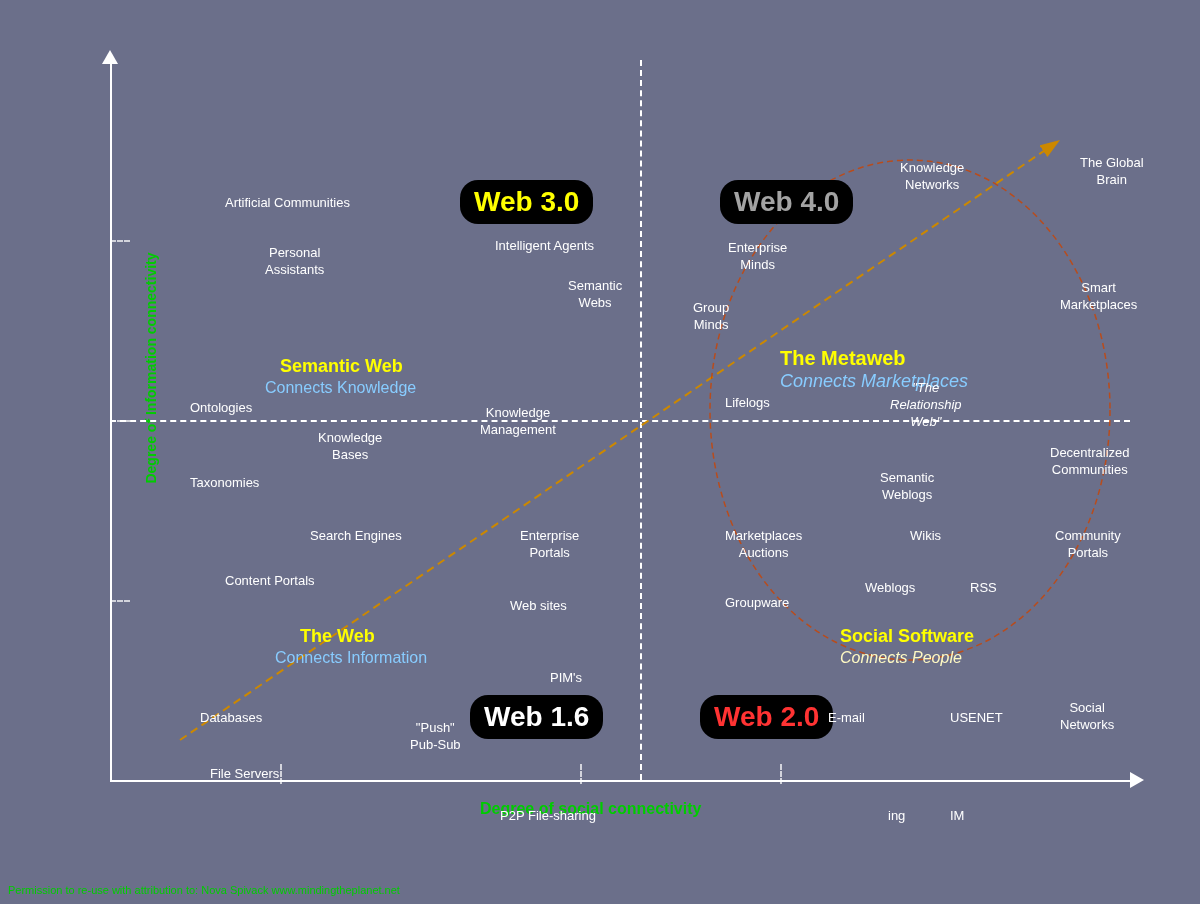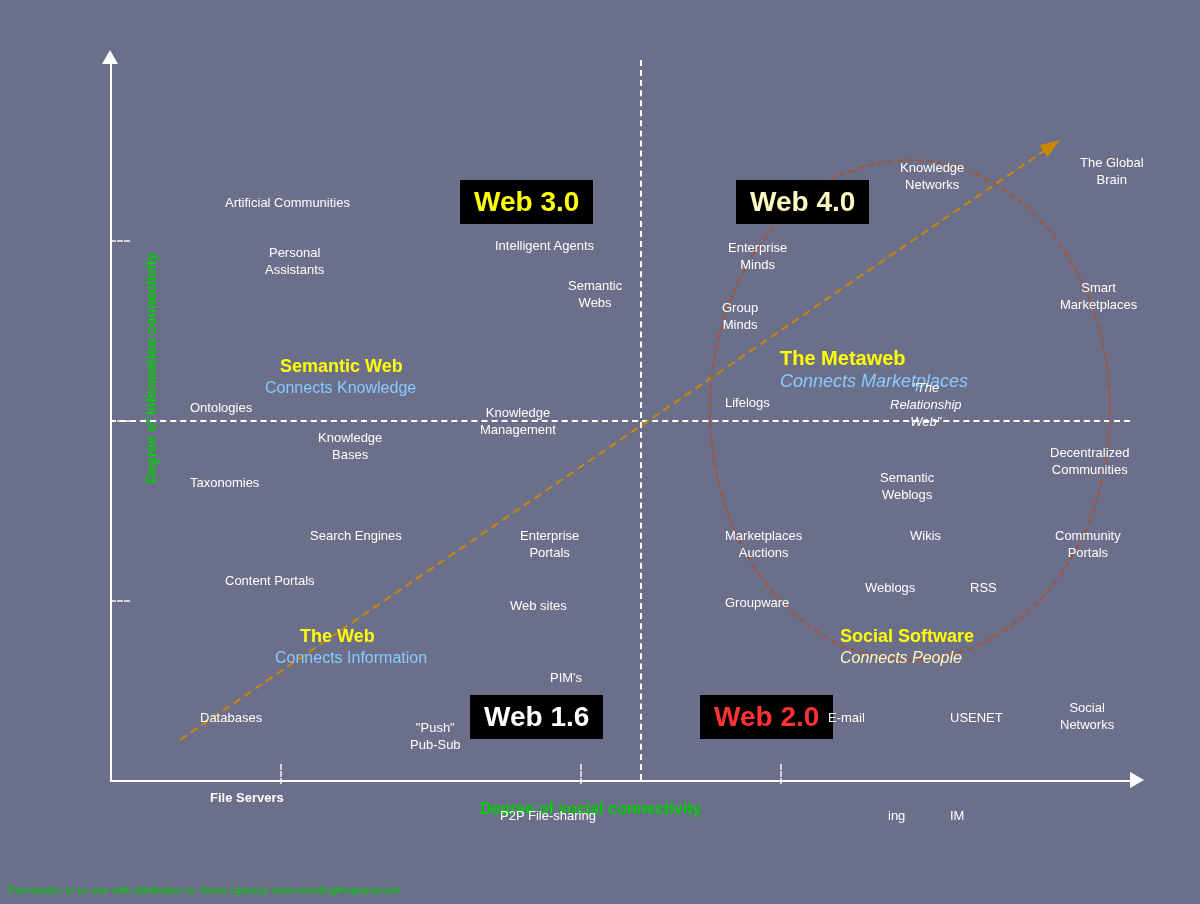--- a/index.html
+++ b/index.html
@@ -106,25 +106,26 @@
 
     
     .web-box {
       position: absolute;
       background: black;
       color: white;
       font-size: 28px;
       font-weight: bold;
       padding: 6px 14px;
       white-space: nowrap;
+      border-radius: 18px;
     }
     .web-box.web1 { color: white; }
     .web-box.web2 { color: #ff3333; }
     .web-box.web3 { color: #ffff00; }
-    .web-box.web4 { color: #fef9c3; margin-left: 16px; }
+    .web-box.web4 { color: #a3a3a3; }
 
     
     .label {
       position: absolute;
       color: white;
       font-size: 13px;
       text-align: center;
       line-height: 1.3;
     }
     .label.yellow { color: #ffff00; font-size: 18px; font-weight: bold; text-align: right; }
@@ -232,21 +233,21 @@
   </div>
   <div class="label" style="left:238px; top:370px; white-space:pre-line;">Knowledge<br>Bases</div>
   <div class="label" style="left:400px; top:345px; white-space:pre-line;">Knowledge<br>Management</div>
   <div class="label" style="left:110px; top:415px;">
     <span>Taxonomies</span>
   </div>
 
   <div class="label" style="left:820px; top:100px; white-space:pre-line;">Knowledge<br>Networks</div>
   <div class="label" style="left:1000px; top:95px; white-space:pre-line;">The Global<br>Brain</div>
   <div class="label" style="left:648px; top:180px; white-space:pre-line;">Enterprise<br>Minds</div>
-  <div class="label" style="left:642px; top:240px; white-space:pre-line;">Group<br>Minds</div>
+  <div class="label" style="left:613px; top:240px; white-space:pre-line;">Group<br>Minds</div>
   <div class="label" style="left:645px; top:335px;">
     <span>Lifelogs</span>
   </div>
   <div class="label" style="left:810px; top:320px; font-style:italic; white-space:pre-line;">"The<br><em>Relationship</em><br>Web"</div>
   <div class="label" style="left:800px; top:410px; white-space:pre-line;">Semantic<br>Weblogs</div>
   <div class="label" style="left:970px; top:385px; white-space:pre-line;">Decentralized<br>Communities</div>
   <div class="label" style="left:980px; top:220px; white-space:pre-line;">Smart<br>Marketplaces</div>
 
   <div class="label" style="left:230px; top:468px;">
     <span>Search Engines</span>
@@ -258,21 +259,21 @@
   <div class="label" style="left:430px; top:538px;">
     <span>Web sites</span>
   </div>
   <div class="label" style="left:470px; top:610px;">
     <span>PIM's</span>
   </div>
   <div class="label" style="left:120px; top:650px;">
     <span>Databases</span>
   </div>
   <div class="label" style="left:330px; top:660px; white-space:pre-line;">"Push"<br>Pub-Sub</div>
-  <div class="label" style="left:130px; top:730px;font-weight:bold;">
+  <div class="label" style="left:130px; top:706px;">
     <span>File Servers</span>
   </div>
   <div class="label" style="left:420px; top:748px;">
     <span>P2P File-sharing</span>
   </div>
 
   <div class="label" style="left:645px; top:468px; white-space:pre-line;">Marketplaces<br>Auctions</div>
   <div class="label" style="left:830px; top:468px;">
     <span>Wikis</span>
   </div>

